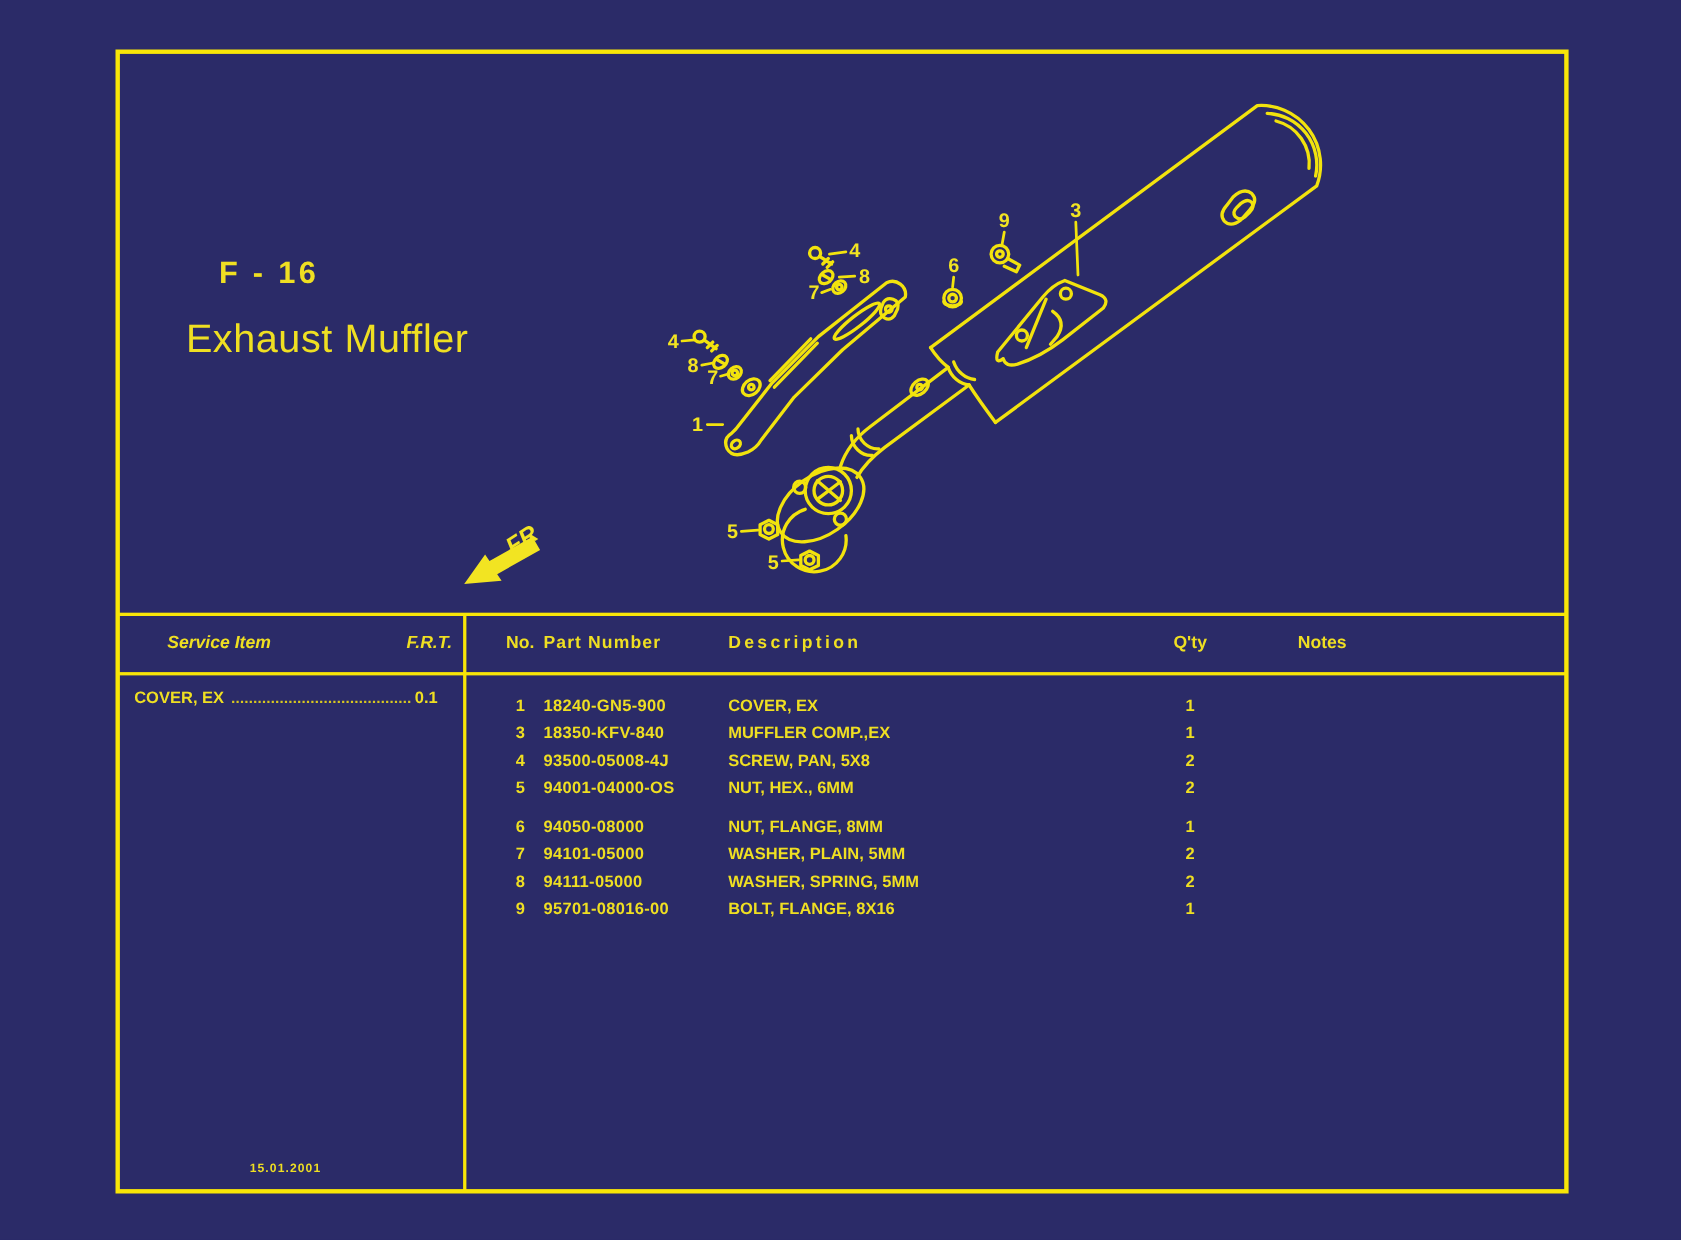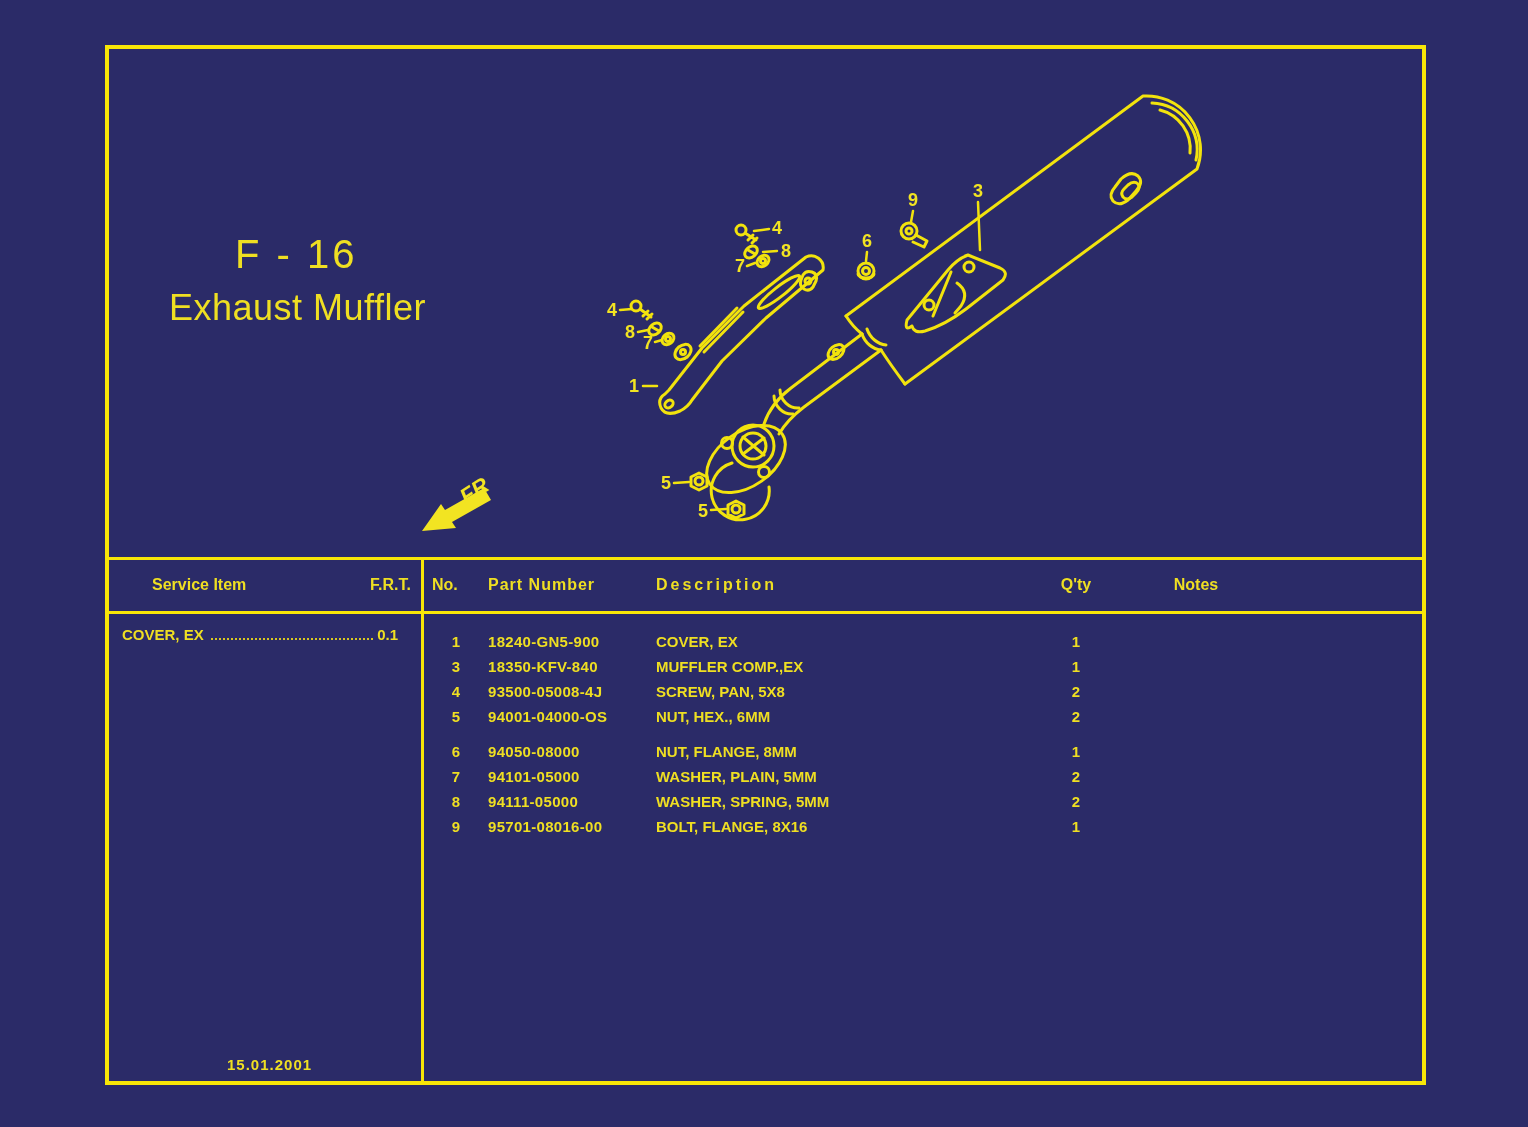--- a/index.html
+++ b/index.html
@@ -5,45 +5,45 @@
   html,body{margin:0;padding:0;background:#2B2B68;}
   body{width:1528px;height:1127px;position:relative;overflow:hidden;
        font-family:"Liberation Sans",sans-serif;color:#EFDF22;}
   .abs{position:absolute;}
   
   .frame{left:105px;top:45px;width:1321px;height:1040px;
          border:4px solid #F8E607;box-sizing:border-box;}
   .hline{height:3px;background:#F8E607;left:107px;width:1317px;}
   .vline{width:3px;background:#F8E607;left:421px;top:558px;height:524px;}
   
-  .page-code{left:199px;top:232px;font-size:40px;font-weight:normal;letter-spacing:3px;margin-left:36px;}
+  .page-code{left:199px;top:232px;font-size:28px;font-weight:bold;letter-spacing:3px;}
   .page-title{left:169px;top:287px;font-size:36px;font-weight:500;letter-spacing:0.5px;}
   
   svg.diagram{left:0;top:0;width:1528px;height:1127px;}
   svg text{font-family:"Liberation Sans",sans-serif;}
   .callout{font-size:18px;font-weight:bold;fill:#F2E422;}
   .frtext{font-size:22px;font-weight:bold;font-style:italic;fill:#F2E422;}
   
   .svc-head{left:108px;top:560px;width:313px;height:50px;display:flex;align-items:center;
             justify-content:space-between;padding:0 10px 0 44px;box-sizing:border-box;
-            font-size:16px;font-weight:bold;}
+            font-size:16px;font-weight:bold;font-style:italic;}
   .svc-rows{left:108px;top:618px;width:313px;}
   .svc-row{display:flex;align-items:baseline;height:23px;padding:0 23px 0 14px;
            font-size:15px;font-weight:bold;}
   .svc-rows .svc-row:first-child{margin-top:8px;}
   .leader{flex:1;border-bottom:2px dotted #D8C71F;margin:0 4px 4px 7px;min-width:20px;}
-  .date{left:227px;top:1056px;font-size:15px;font-weight:bold;letter-spacing:1px;text-align:center;}
+  .date{left:227px;top:1056px;font-size:11px;font-weight:bold;letter-spacing:1px;text-align:center;}
   
   .parts-head{left:424px;top:558px;width:1000px;height:53px;display:flex;align-items:center;
               font-size:16px;font-weight:bold;}
   .parts-rows{left:424px;top:612px;width:1000px;}
   .prow{display:flex;align-items:center;height:25px;font-size:15px;font-weight:bold;}
   .parts-rows .prow:first-child{margin-top:17px;}
   .prow.gap{margin-top:10px;}
-  .c-no{width:64px;text-align:center;flex:none;}
+  .c-no{width:42px;text-align:center;flex:none;margin-left:28px;}
   .c-pn{width:168px;text-align:left;flex:none;letter-spacing:0.3px;}
   .c-desc{width:380px;text-align:left;flex:none;}
   .c-qty{width:80px;text-align:center;flex:none;}
   .c-notes{width:160px;text-align:center;flex:none;}
   .parts-head .c-no{text-align:left;padding-left:8px;box-sizing:border-box;}
   .parts-head .c-desc{letter-spacing:3px;}
   .parts-head .c-pn{letter-spacing:1px;}
 </style>
 </head>
 <body>

